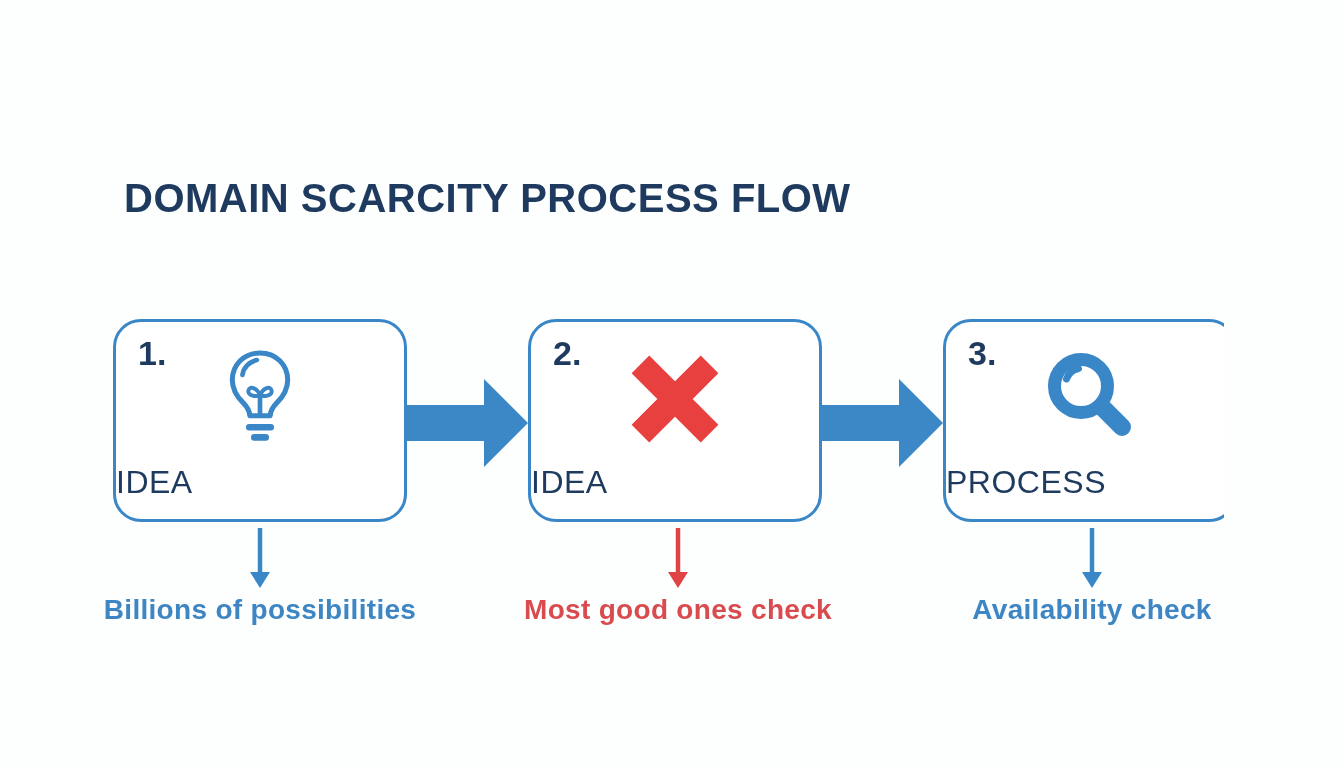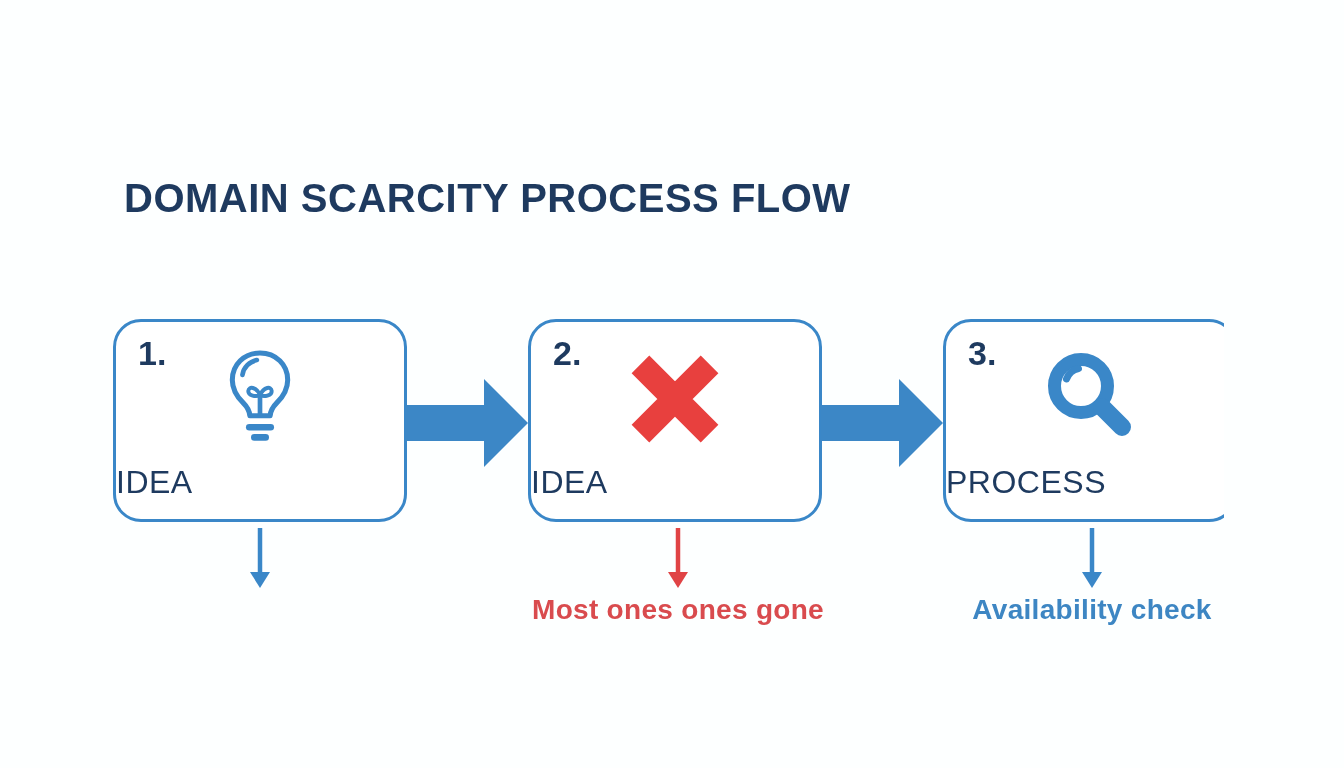--- a/index.html
+++ b/index.html
@@ -172,16 +172,17 @@
       <polygon points="3,45 23,45 13,61" fill="#e04345"></polygon>
     </svg>
   </div>
   <div class="v-arrow v-arrow--3">
     <svg width="26" height="64" viewBox="0 0 26 64">
       <line x1="13" y1="1" x2="13" y2="47" stroke="#3a87c8" stroke-width="4.5"></line>
       <polygon points="3,45 23,45 13,61" fill="#3a87c8"></polygon>
     </svg>
   </div>
 
-  <div class="caption caption--2 caption--red">Most ones ones gone</div>
+  <div class="caption caption--1 caption--blue">Billions of possibilities</div>
+  <div class="caption caption--2 caption--red">Most good ones check</div>
   <div class="caption caption--3 caption--blue">Availability check</div>
 
 </div>
 
 </body></html>

